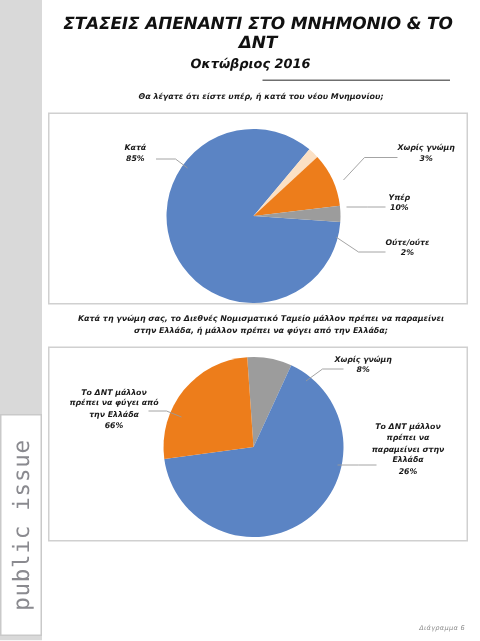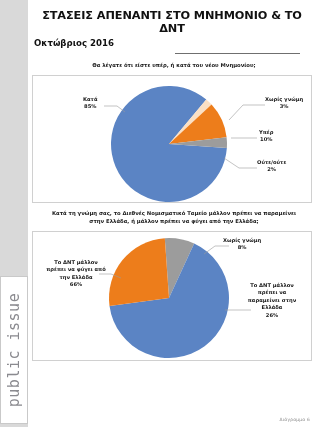--- a/index.html
+++ b/index.html
@@ -48,39 +48,40 @@
 
   
   .page {
     position: absolute;
     left: 28px;
     top: 0;
     width: 292px;
     height: 427px;
     background: #ffffff;
     box-sizing: border-box;
+    font-style: italic;
   }
 
   
   .header {
     padding: 9px 10px 0 6px;
   }
   .title {
     font-size: 11.3px;
     font-weight: bold;
     color: #111111;
     text-align: center;
     letter-spacing: -0.1px;
     line-height: 1.15;
   }
   .subtitle {
     font-size: 8.6px;
     font-weight: bold;
     color: #111111;
-    text-align: left;
+    text-align: center;
     margin-top: 3px;
     padding-right: 10px;
   }
   .rule {
     margin: 5px 10px 0 auto;
     width: 125px;
     border-top: 1px solid #6f6f6f;
   }
 
   

